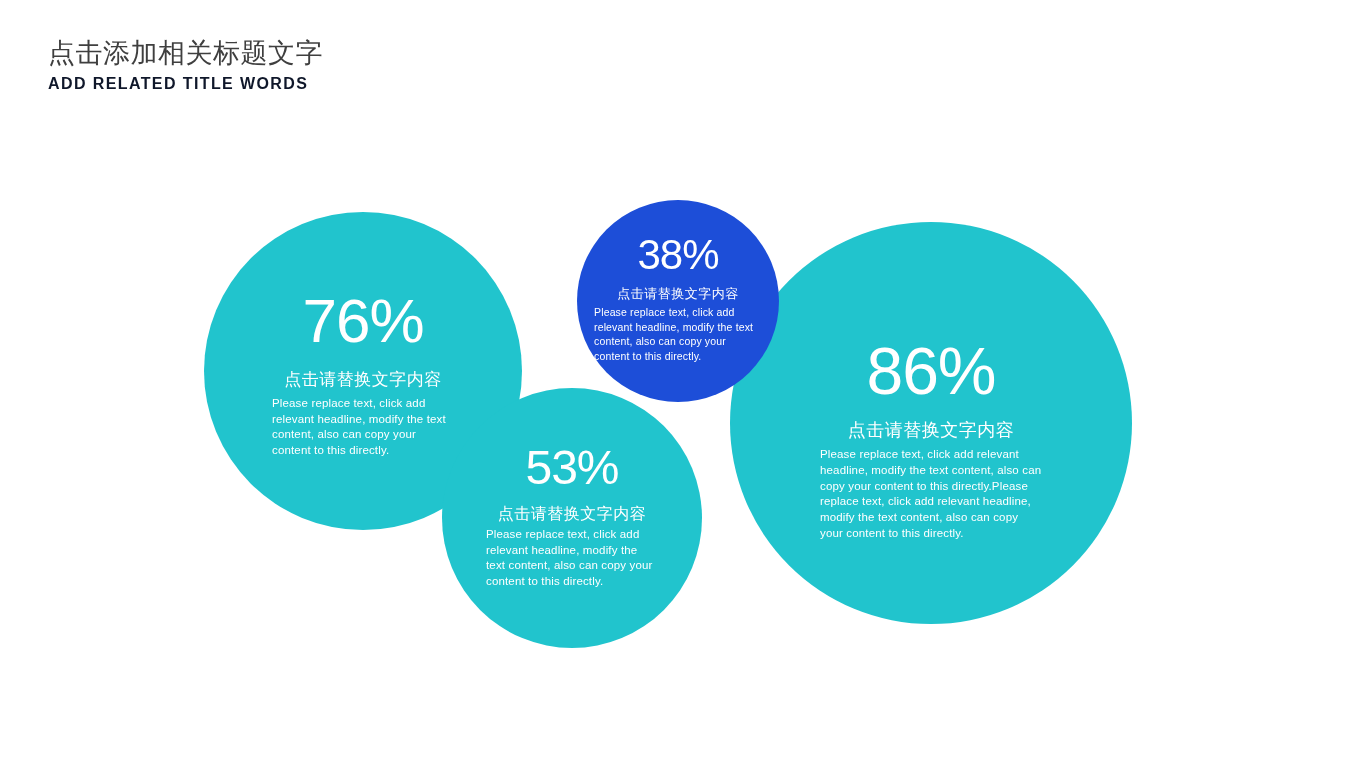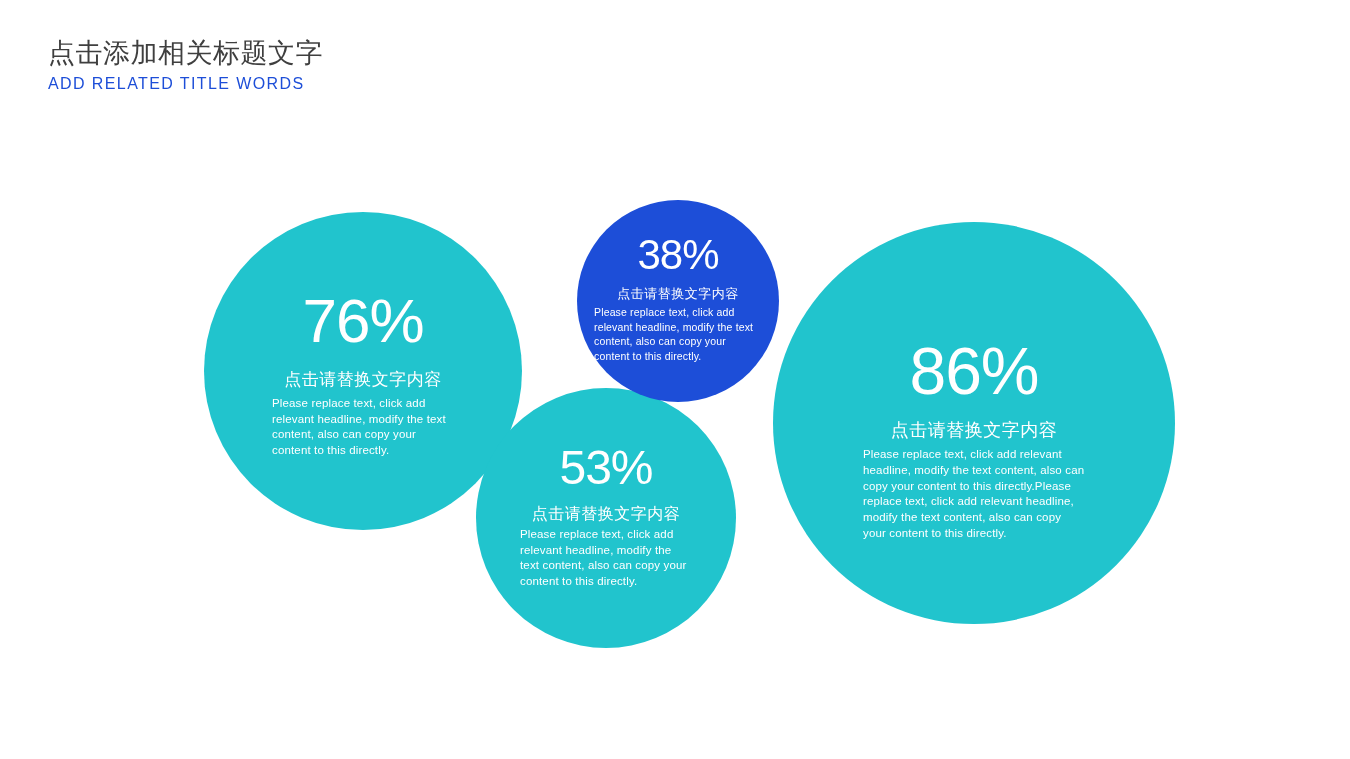--- a/index.html
+++ b/index.html
@@ -31,25 +31,25 @@
   .header-title-cn {
     font-size: 27px;
     color: #3f3f3f;
     letter-spacing: 0.5px;
     white-space: nowrap;
     font-weight: normal;
     margin: 0;
   }
   .header-title-en {
     font-size: 16px;
-    color: #1d4ed8;
+    color: #0f172a;
     letter-spacing: 1.4px;
     white-space: nowrap;
     margin: 6px 0 0 0;
-    font-weight: normal;
+    font-weight: bold;
   }
 
   
   .circle {
     position: absolute;
     border-radius: 50%;
     box-sizing: border-box;
     display: block;
   }
   .circle-teal { background: #21c4cd; }
@@ -96,40 +96,40 @@
   #c76 .body-txt {
     font-size: 11.5px;
     line-height: 15.5px;
     width: 182px;
     margin-top: 5px;
     letter-spacing: 0.15px;
   }
 
   
   #c53 {
-    left: 476px;
+    left: 442px;
     top: 388px;
     width: 260px;
     height: 260px;
     z-index: 2;
   }
   #c53 .circle-inner { top: 56px; }
   #c53 .pct { font-size: 48px; }
   #c53 .sub-cn { font-size: 16px; margin-top: 12px; }
   #c53 .body-txt {
     font-size: 11.5px;
     line-height: 15.5px;
     width: 172px;
     margin-top: 2px;
     letter-spacing: 0.15px;
   }
 
   
   #c86 {
-    left: 773px;
+    left: 730px;
     top: 222px;
     width: 402px;
     height: 402px;
     z-index: 1;
   }
   #c86 .circle-inner { top: 116px; }
   #c86 .pct { font-size: 66px; }
   #c86 .sub-cn { font-size: 18px; margin-top: 14px; }
   #c86 .body-txt {
     font-size: 11.5px;

